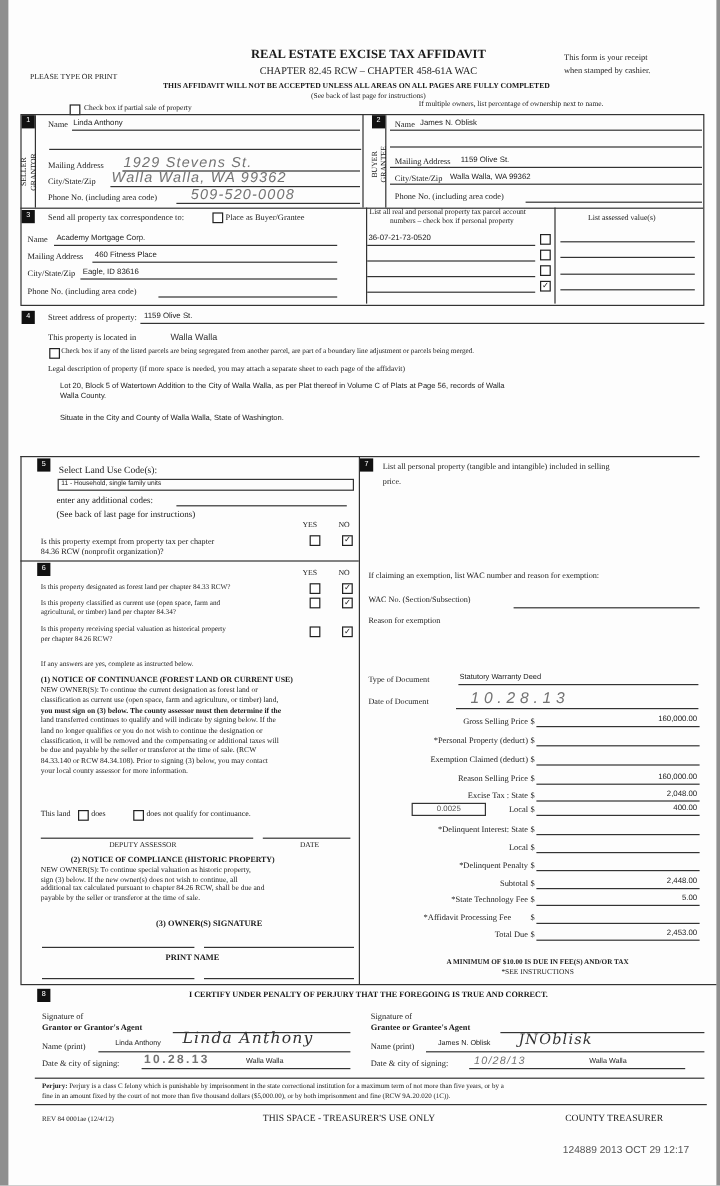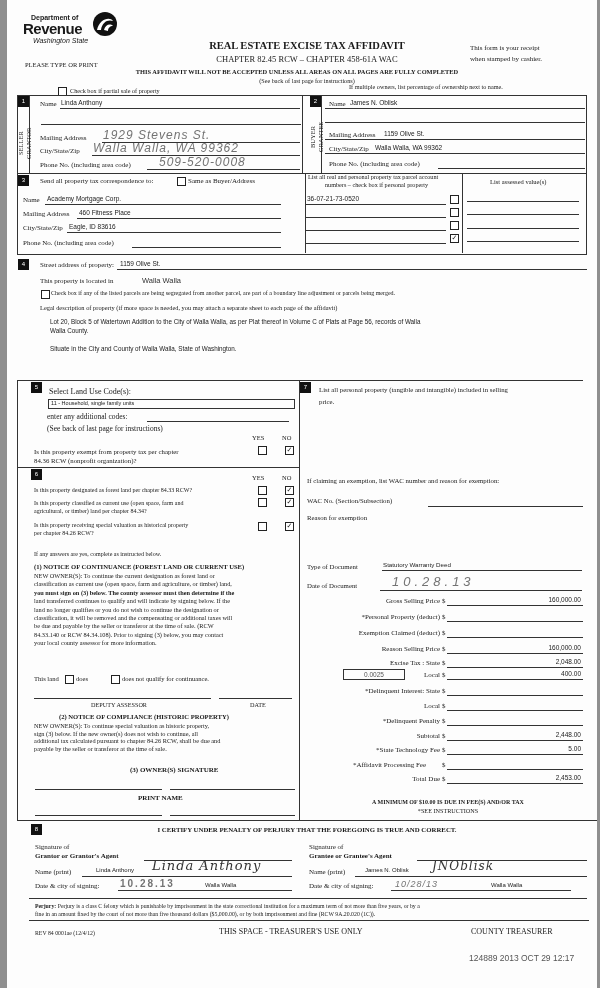--- a/index.html
+++ b/index.html
@@ -20,30 +20,20 @@
   .val { position:absolute; font-size:6.5px; font-family:"Liberation Sans", sans-serif; white-space:nowrap; }
   .vert { position:absolute; writing-mode:vertical-rl; transform:rotate(180deg); font-size:6.5px; text-align:center; line-height:8px; }
   .right { text-align:right; }
   .para { position:absolute; font-size:6.3px; line-height:8.4px; }
 </style>
 </head>
 <body>
 
 <div class="page">
 
-  <div class="abs" style="left:14px;top:8px;width:110px;height:46px;">
-    <div class="abs sans" style="left:10px;top:6px;font-size:7px;font-weight:bold;">Department of</div>
-    <div class="abs sans" style="left:2px;top:12px;font-size:15px;font-weight:bold;letter-spacing:-0.5px;">Revenue</div>
-    <div class="abs sans" style="left:12px;top:29px;font-size:7px;font-style:italic;">Washington State</div>
-    <svg class="abs" style="left:70px;top:2px;" width="28" height="28" viewBox="0 0 28 28">
-      <circle cx="14" cy="14" r="12" fill="#111"></circle>
-      <path d="M6 20 C8 9, 19 6, 22 11 C17 9, 11 12, 10 20 Z" fill="#fff"></path>
-      <path d="M13 20 C14 15, 19 13, 22 16 C19 16, 17 18, 17 21 Z" fill="#fff"></path>
-    </svg>
-  </div>
 
   <div class="abs" style="left:0;width:600px;text-align:center;top:40px;font-size:10.5px;font-weight:bold;">REAL ESTATE EXCISE TAX AFFIDAVIT</div>
   <div class="abs" style="left:0;width:600px;text-align:center;top:54px;font-size:8.5px;">CHAPTER 82.45 RCW – CHAPTER 458-61A WAC</div>
   <div class="abs" style="left:18px;top:61px;font-size:6.5px;">PLEASE TYPE OR PRINT</div>
   <div class="abs" style="left:463px;top:44px;font-size:7px;">This form is your receipt</div>
   <div class="abs" style="left:463px;top:55px;font-size:7px;">when stamped by cashier.</div>
   <div class="abs" style="left:0;width:580px;text-align:center;top:68px;font-size:6.4px;font-weight:bold;">THIS AFFIDAVIT WILL NOT BE ACCEPTED UNLESS ALL AREAS ON ALL PAGES ARE FULLY COMPLETED</div>
   <div class="abs" style="left:0;width:600px;text-align:center;top:77px;font-size:6.2px;">(See back of last page for instructions)</div>
 
   <span class="cb" style="left:51px;top:87px;"></span>
@@ -92,21 +82,21 @@
   <div class="lbl" style="left:322px;top:145px;">City/State/Zip</div>
   <div class="val" style="left:368px;top:144px;">Walla Walla, WA  99362</div>
   <div class="hline" style="left:318px;top:153px;width:260px;"></div>
   <div class="lbl" style="left:322px;top:160px;">Phone No. (including area code)</div>
   <div class="val" style="left:432px;top:160px;"></div>
   <div class="hline" style="left:431px;top:168px;width:147px;"></div>
 
   <div class="num" style="left:11px;top:175px;">3</div>
   <div class="lbl" style="left:33px;top:177px;">Send all property tax correspondence to:</div>
   <span class="cb" style="left:170px;top:177px;"></span>
-  <div class="lbl" style="left:181px;top:177px;">Same as Buyer/Address</div>
+  <div class="lbl" style="left:181px;top:177px;">Place as Buyer/Grantee</div>
   <div class="lbl" style="left:16px;top:196px;">Name</div>
   <div class="val" style="left:40px;top:195px;">Academy Mortgage Corp.</div>
   <div class="hline" style="left:38px;top:204px;width:236px;"></div>
   <div class="lbl" style="left:16px;top:210px;">Mailing Address</div>
   <div class="val" style="left:72px;top:209px;">460 Fitness Place</div>
   <div class="hline" style="left:70px;top:218px;width:204px;"></div>
   <div class="lbl" style="left:16px;top:224px;">City/State/Zip</div>
   <div class="val" style="left:62px;top:223px;">Eagle, ID  83616</div>
   <div class="hline" style="left:60px;top:232px;width:214px;"></div>
   <div class="lbl" style="left:16px;top:239px;">Phone No. (including area code)</div>

